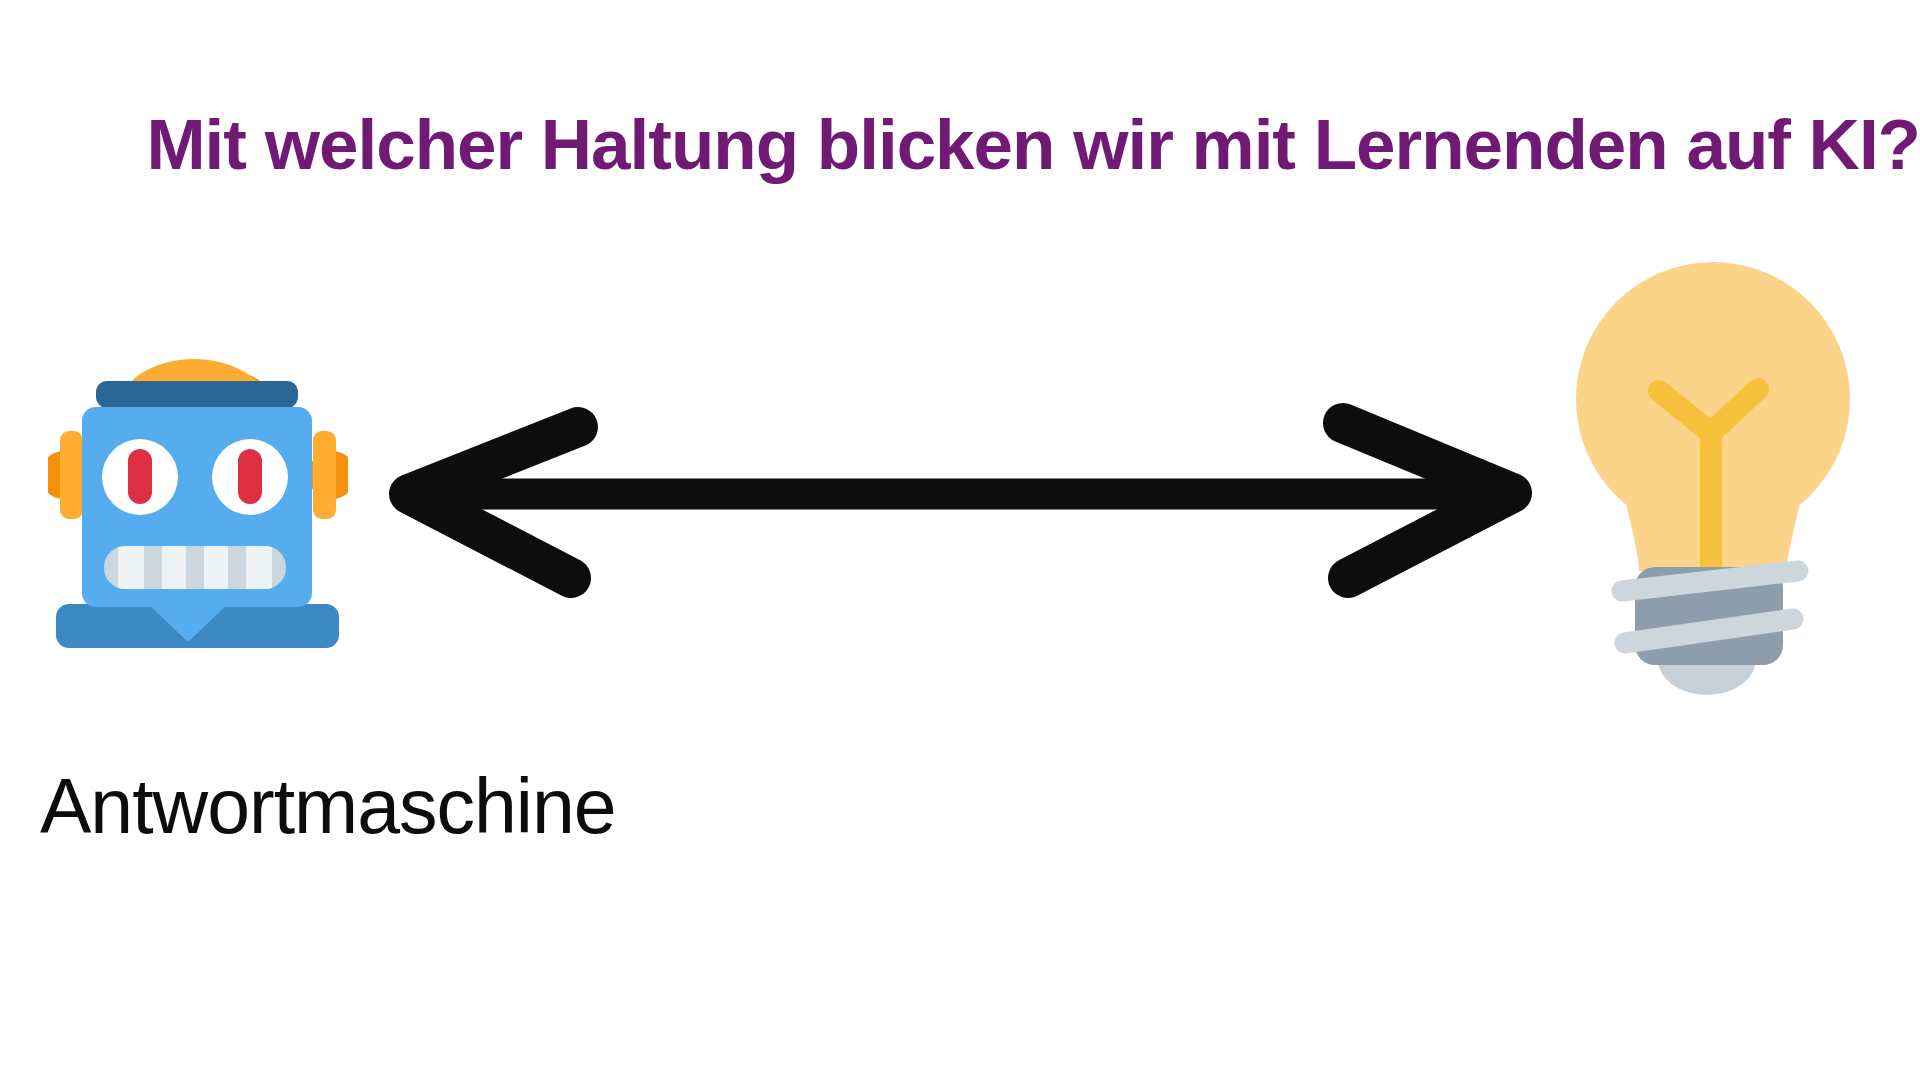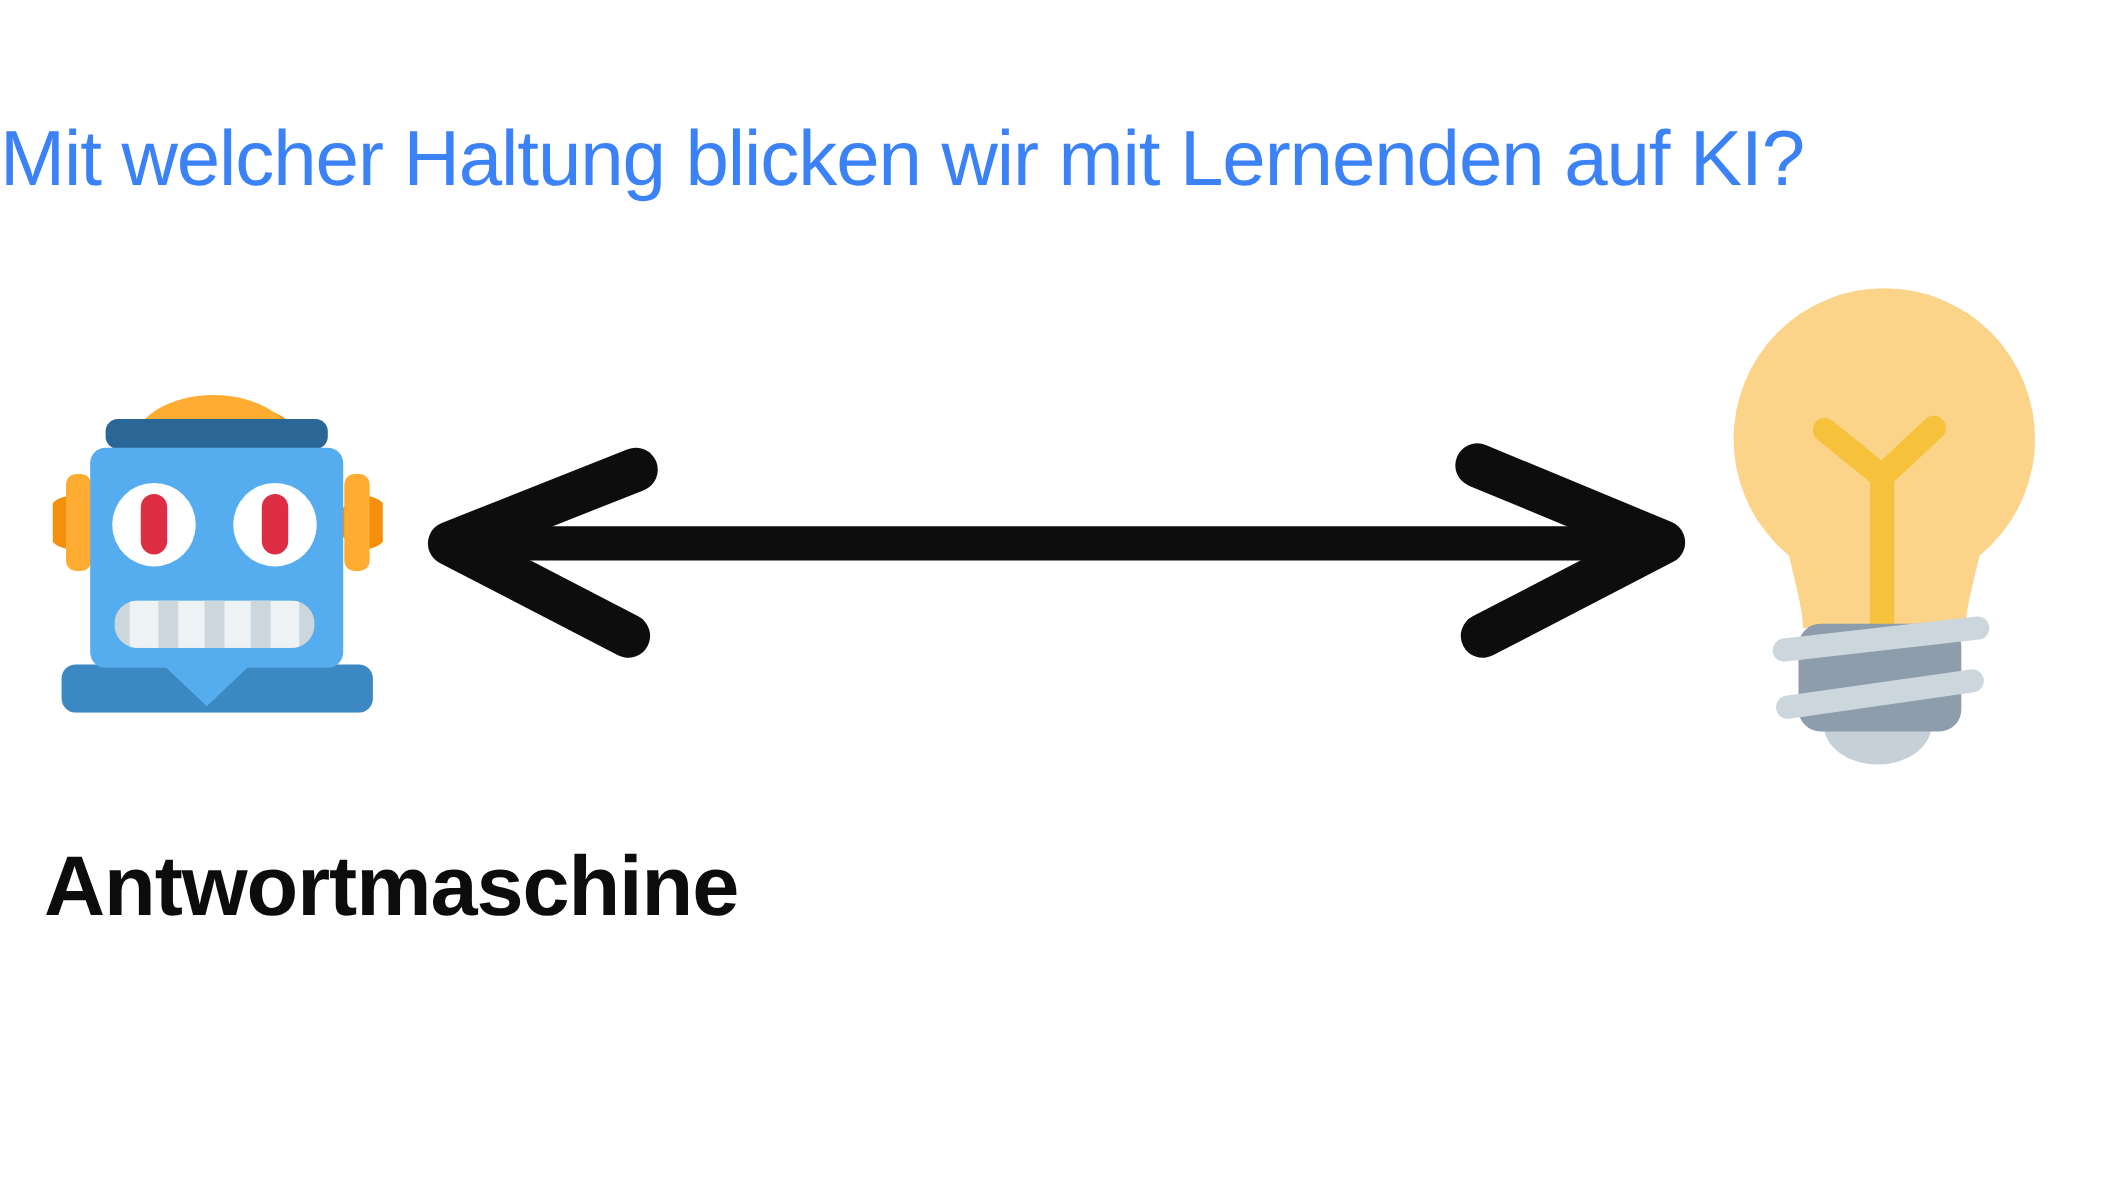--- a/index.html
+++ b/index.html
@@ -6,37 +6,37 @@
   .slide{
     position:relative;
     width:1920px;height:1080px;
     background:#ffffff;
     overflow:hidden;
     font-family:"Liberation Sans","DejaVu Sans",sans-serif;
   }
   .title{
     position:absolute;
     left:0;right:0;top:106px;
-    text-align:left;
+    text-align:right;
     font-size:71px;
-    font-weight:400;
+    font-weight:700;
     letter-spacing:-1px;
-    color:#3b82f6;
+    color:#701a75;
     line-height:1.1;
     white-space:nowrap;
   }
   .icon{position:absolute;}
   .icon-robot{left:48px;top:355px;width:300px;height:293px;}
   .icon-bulb{left:1575px;top:261px;width:276px;height:436px;}
   .arrow-layer{position:absolute;left:0;top:0;width:1920px;height:1080px;}
   .concept-label{
     position:absolute;
     top:768px;
     font-size:77px;
-    font-weight:700;
+    font-weight:400;
     color:#0c0c0c;
     letter-spacing:-1px;
     line-height:1;
     white-space:nowrap;
     text-align:right;
   }
   .label-left{left:40px;}
   .label-right{left:1212px;}
 </style>
 </head>

